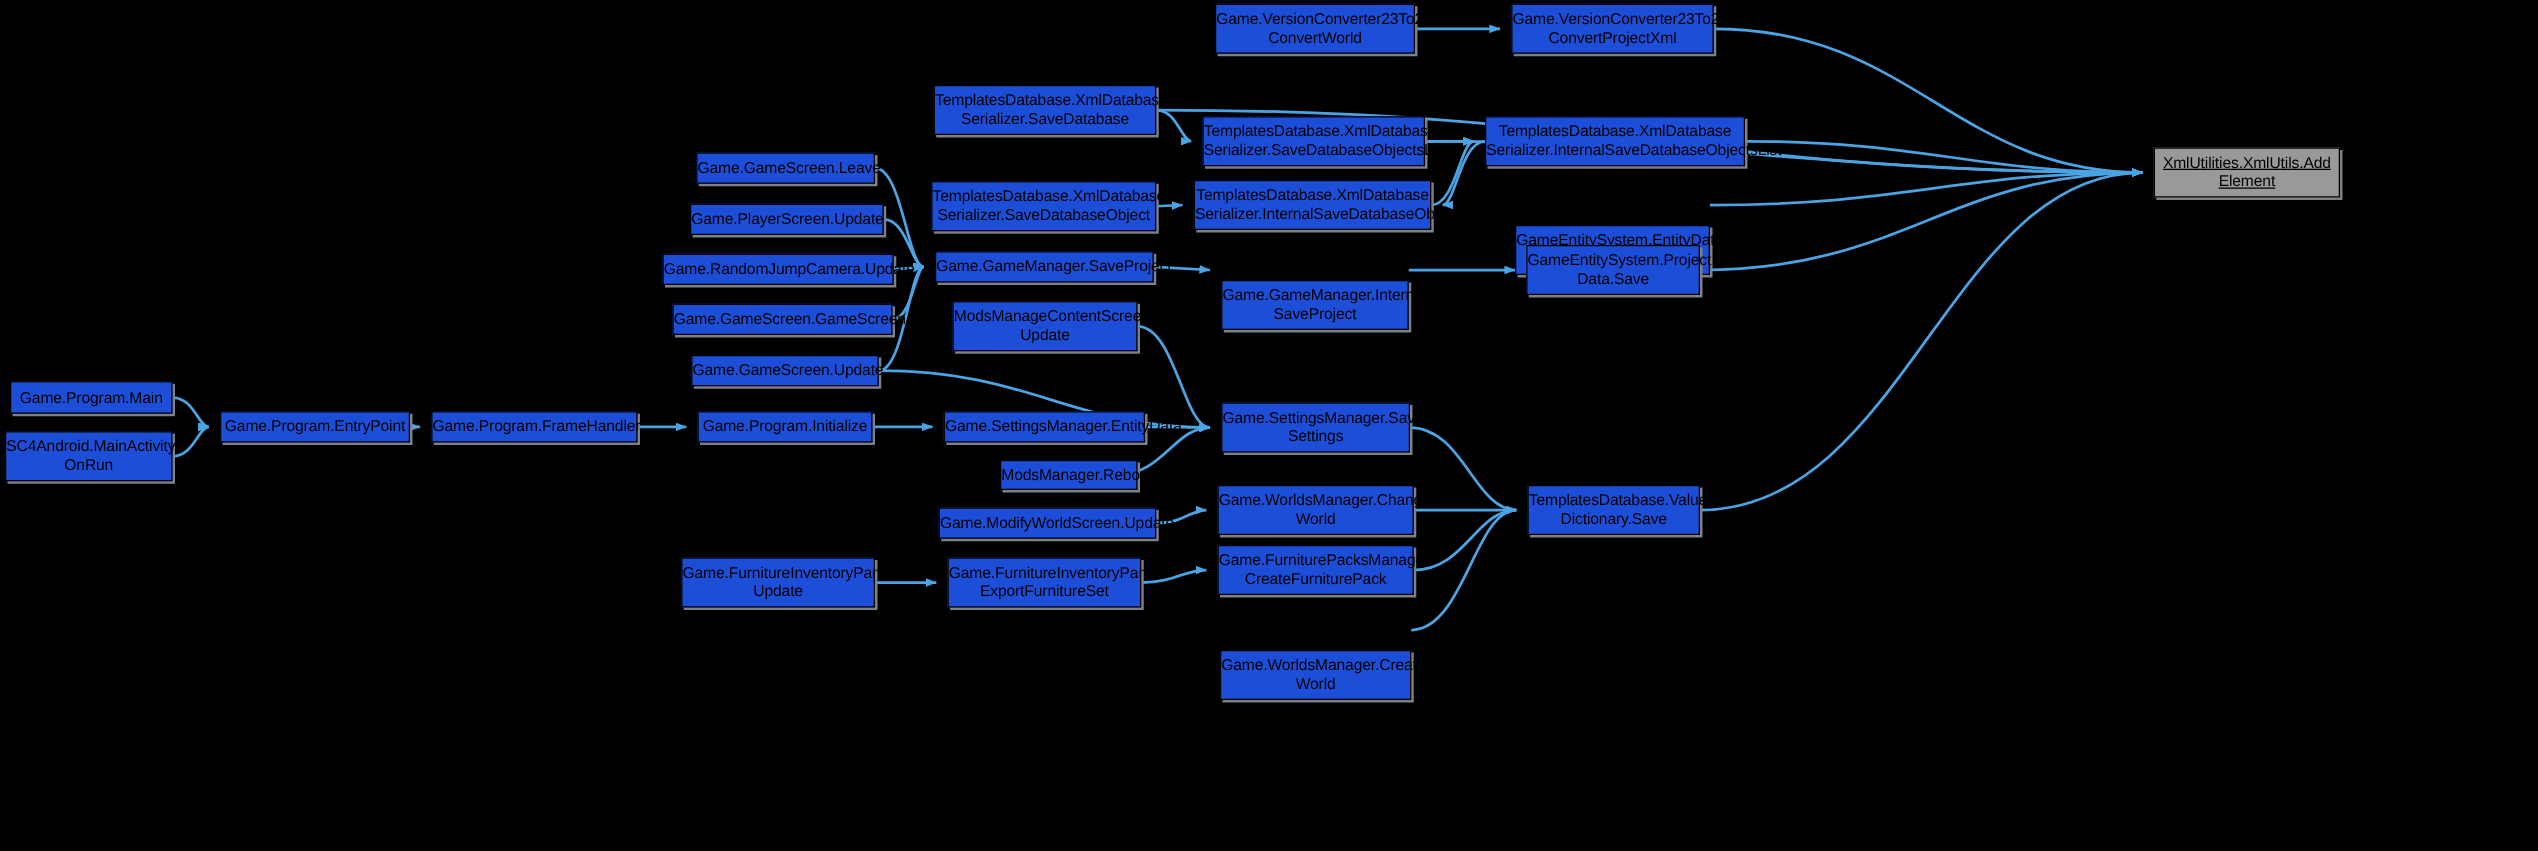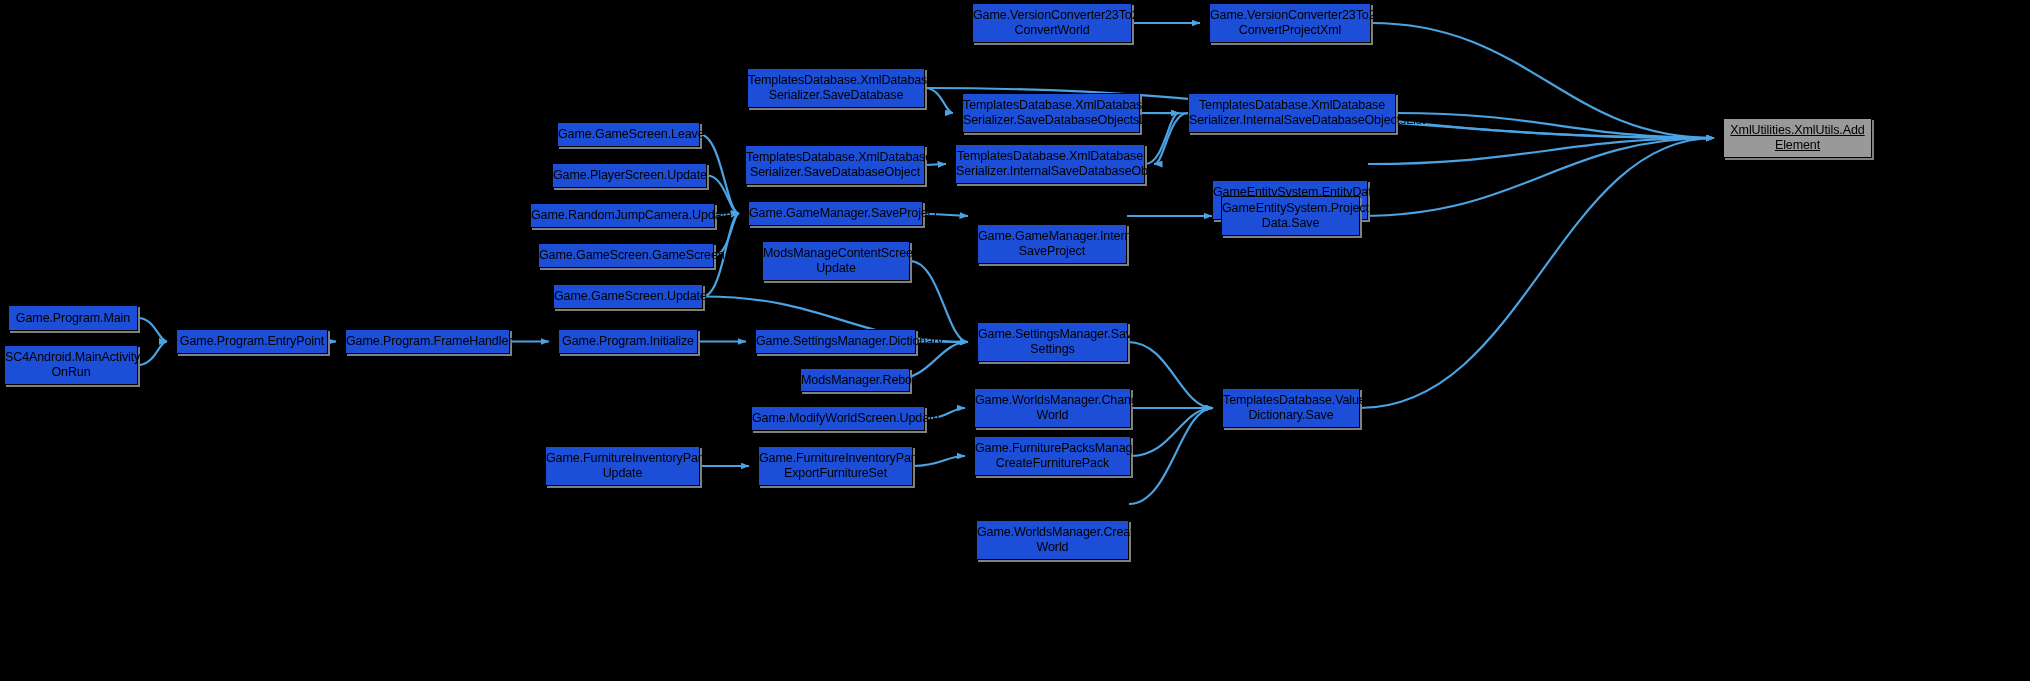--- a/index.html
+++ b/index.html
@@ -115,21 +115,21 @@
       <div class="node" style="left: 558px; top: 329px; width: 140px; height: 25px;"><span class="label">Game.Program.Initialize</span></div>
       <div class="node" style="left: 545px; top: 446px; width: 155px; height: 40px;"><span class="label">Game.FurnitureInventoryPanel.
 Update</span></div>
       <div class="node" style="left: 747px; top: 68px; width: 178px; height: 40px;"><span class="label">TemplatesDatabase.XmlDatabase
 Serializer.SaveDatabase</span></div>
       <div class="node" style="left: 745px; top: 145px; width: 180px; height: 40px;"><span class="label">TemplatesDatabase.XmlDatabase
 Serializer.SaveDatabaseObject</span></div>
       <div class="node" style="left: 748px; top: 201px; width: 175px; height: 25px;"><span class="label">Game.GameManager.SaveProject</span></div>
       <div class="node" style="left: 762px; top: 241px; width: 148px; height: 40px;"><span class="label">ModsManageContentScreen.
 Update</span></div>
-      <div class="node" style="left: 755px; top: 329px; width: 161px; height: 25px;"><span class="label">Game.SettingsManager.Dictionary</span></div>
+      <div class="node" style="left: 755px; top: 329px; width: 161px; height: 25px;"><span class="label">Game.SettingsManager.EntityData</span></div>
       <div class="node" style="left: 783px; top: 368px; width: 110px; height: 24px; margin-left: 17px;"><span class="label">ModsManager.Reboot</span></div>
       <div class="node" style="left: 751px; top: 406px; width: 174px; height: 25px;"><span class="label">Game.ModifyWorldScreen.Update</span></div>
       <div class="node" style="left: 758px; top: 446px; width: 155px; height: 40px;"><span class="label">Game.FurnitureInventoryPanel.
 ExportFurnitureSet</span></div>
       <div class="node" style="left: 972px; top: 3px; width: 160px; height: 40px;"><span class="label">Game.VersionConverter23To24.
 ConvertWorld</span></div>
       <div class="node" style="left: 962px; top: 93px; width: 178px; height: 40px;"><span class="label">TemplatesDatabase.XmlDatabase
 Serializer.SaveDatabaseObjectsList</span></div>
       <div class="node" style="left: 955px; top: 144px; width: 190px; height: 40px;"><span class="label">TemplatesDatabase.XmlDatabase
 Serializer.InternalSaveDatabaseObject</span></div>

